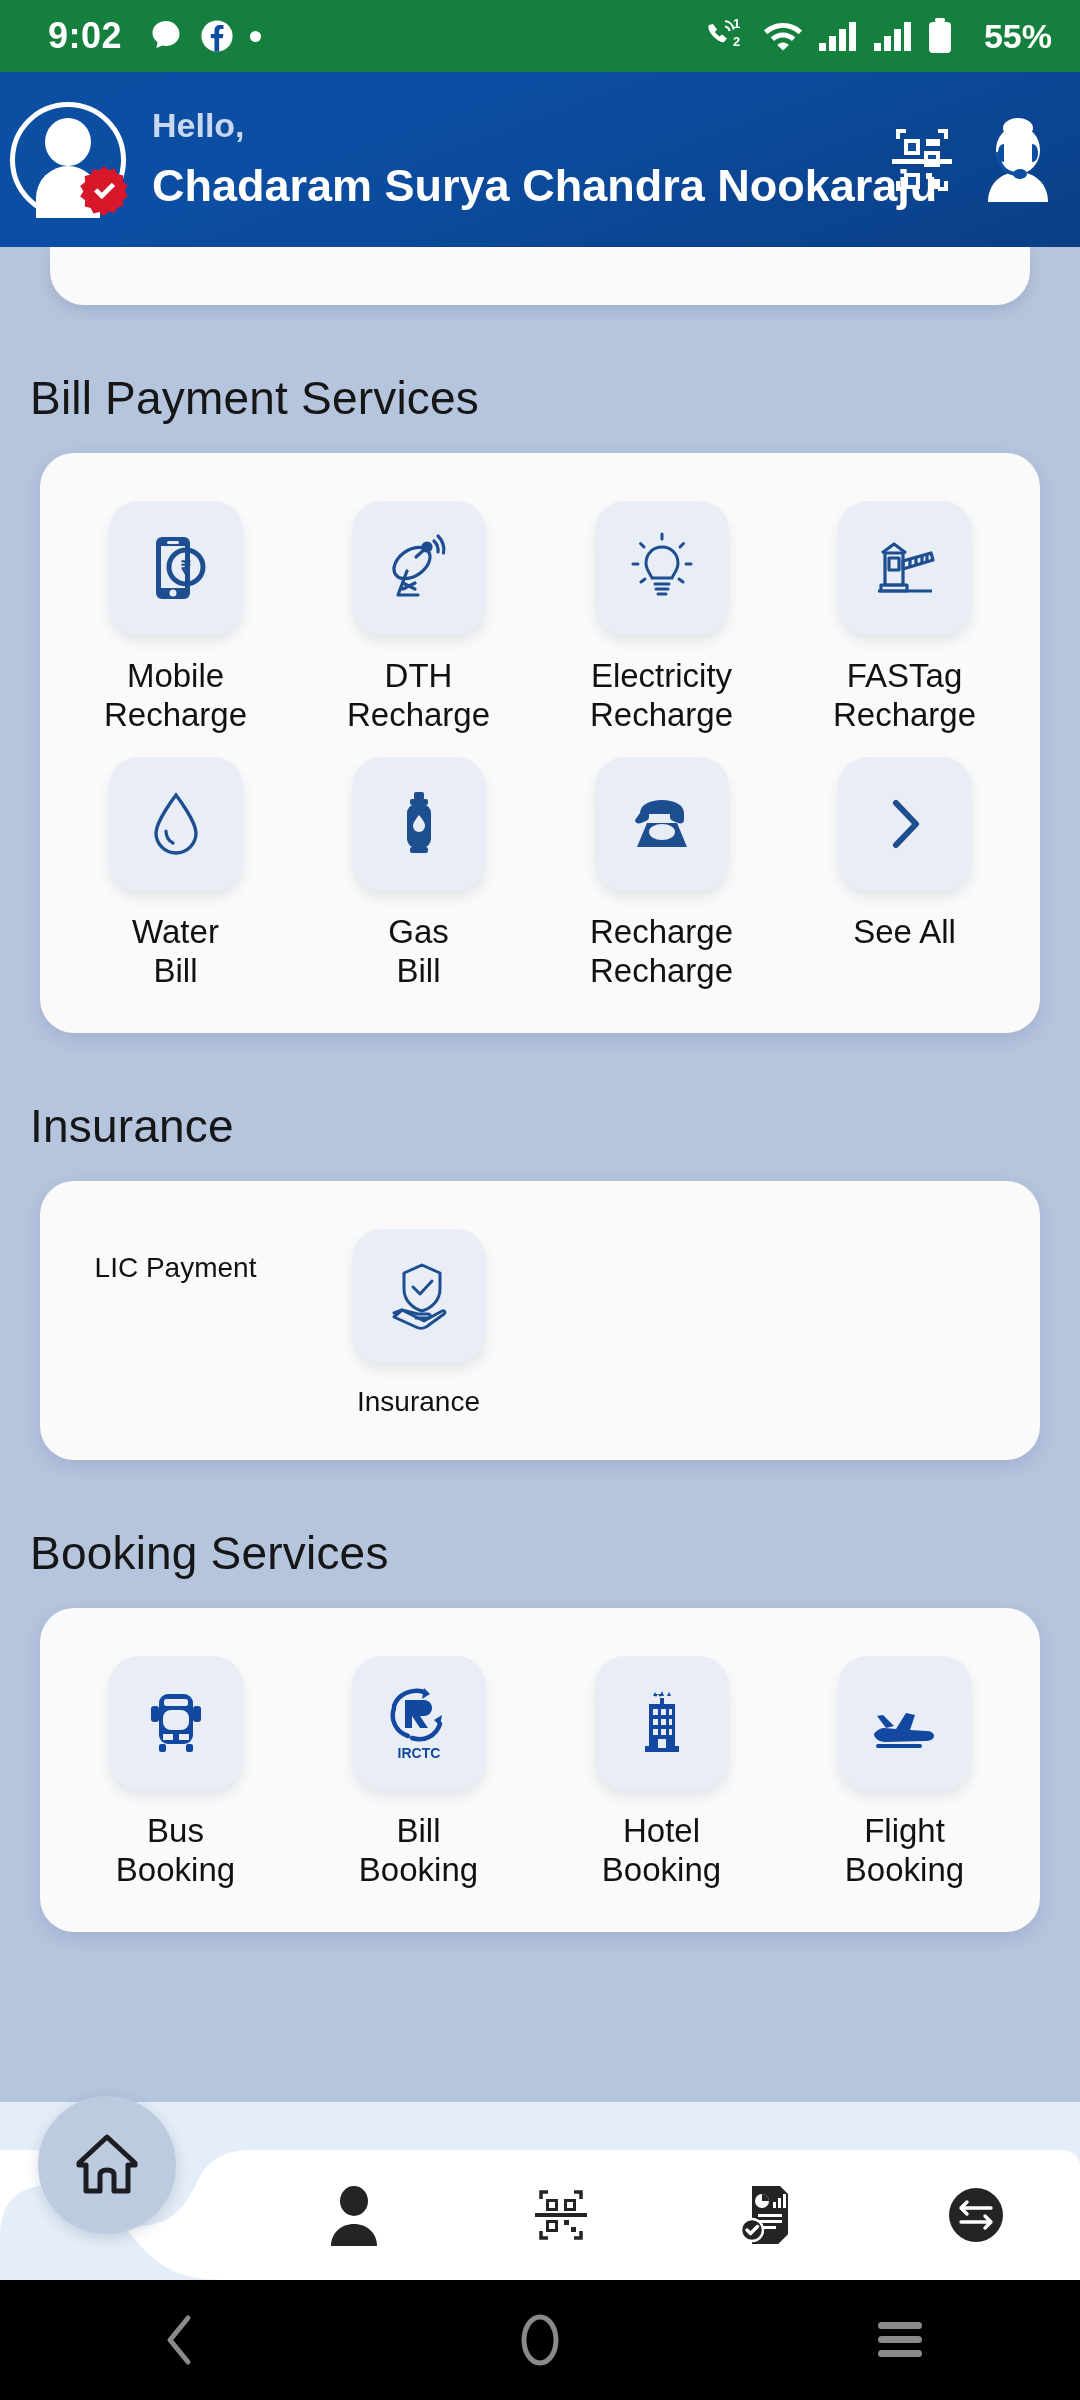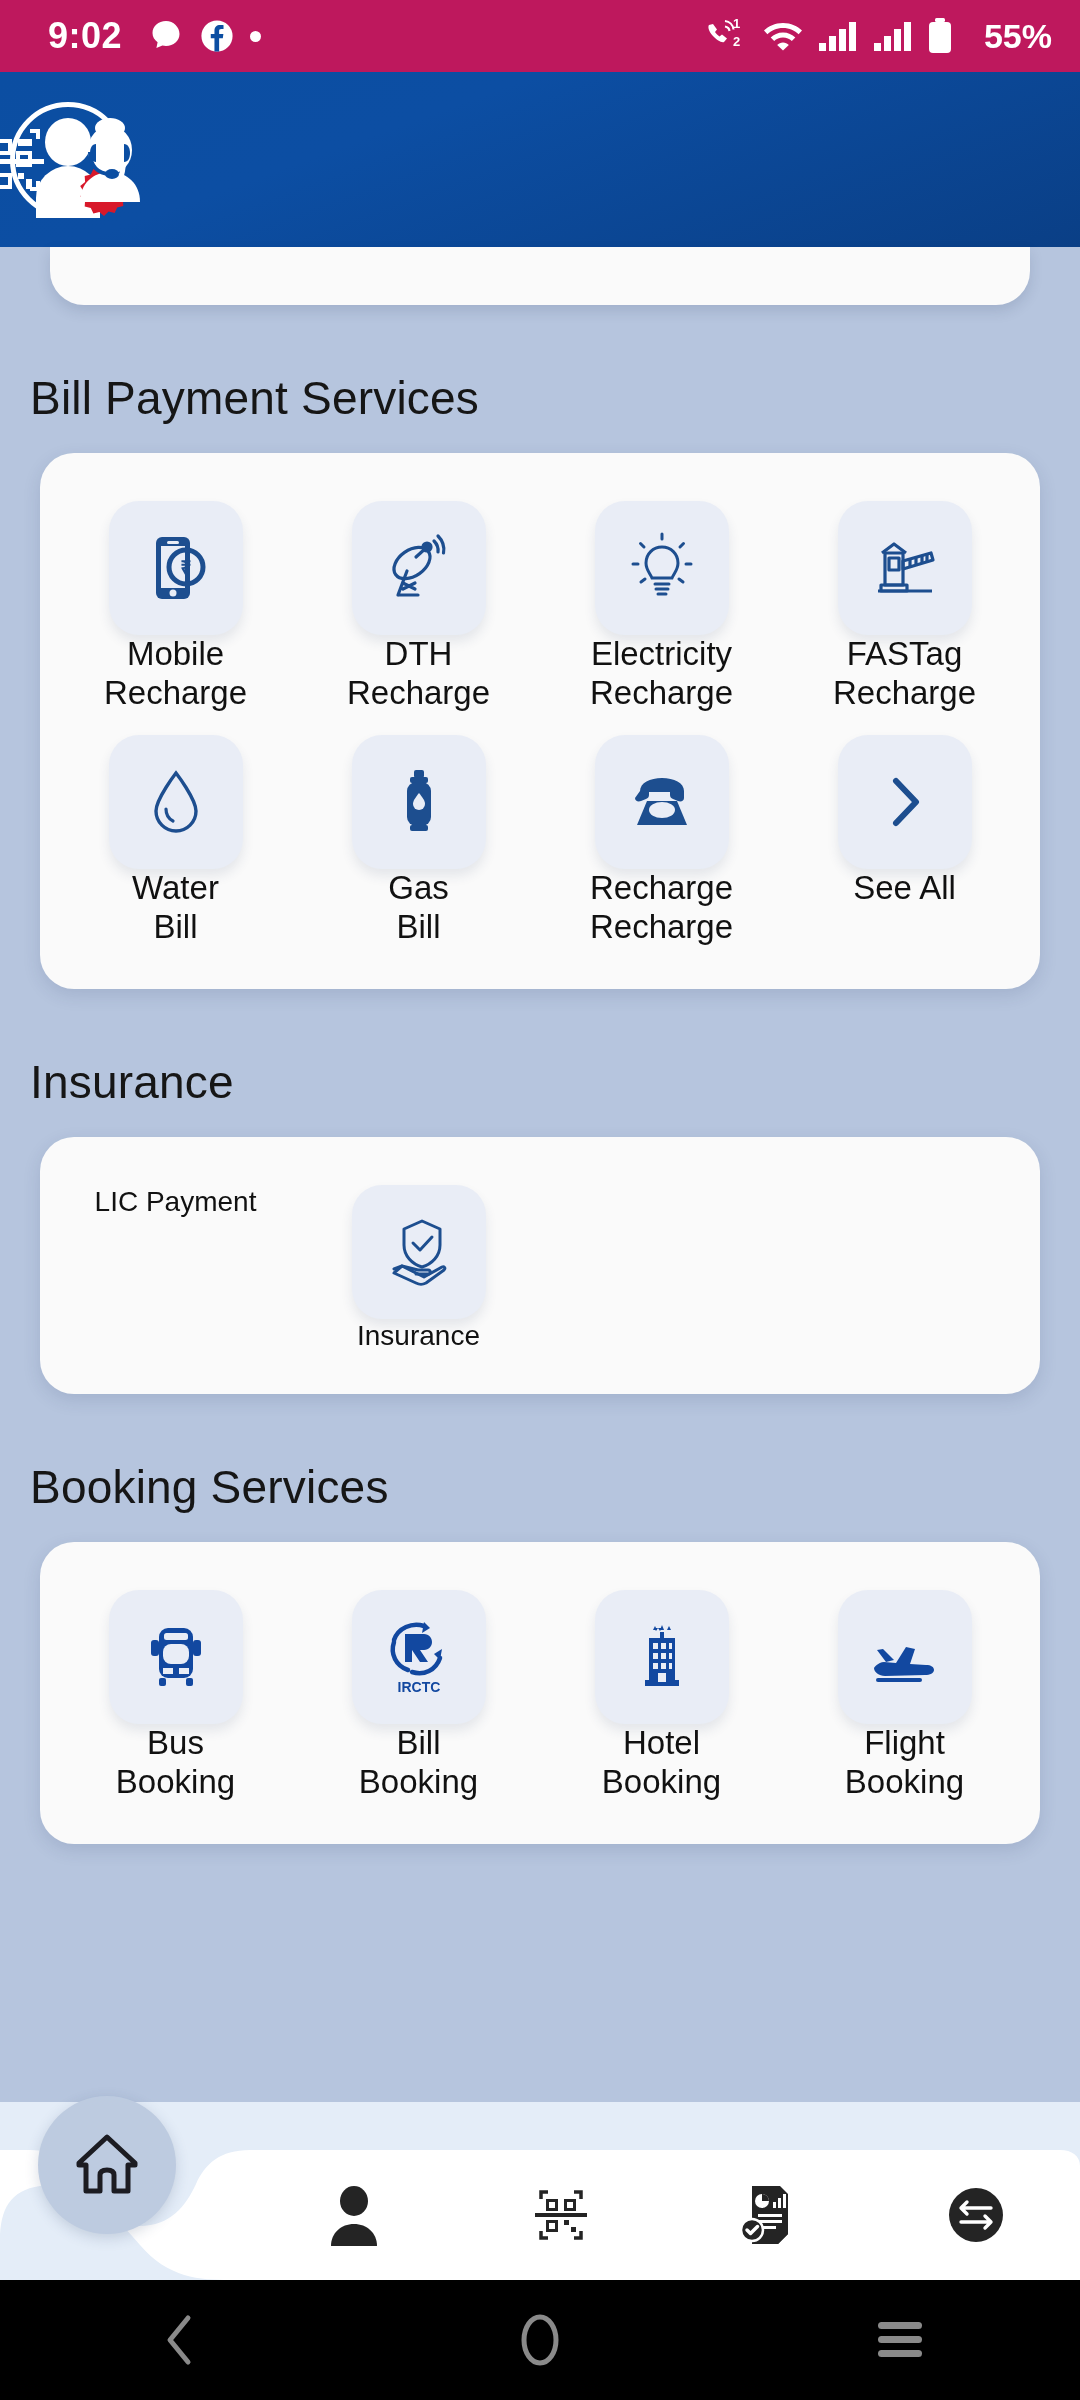--- a/index.html
+++ b/index.html
@@ -6,21 +6,21 @@
   html,body { width:1080px; height:2400px; }
   body {
     font-family:"Liberation Sans", sans-serif;
     background:#b6c5de;
     overflow:hidden;
     position:relative;
   }
 
   
   .statusbar{
-    height:72px; background:#be185d;
+    height:72px; background:#15803d;
     display:flex; align-items:center;
     padding:0 28px 0 48px; color:#fff;
   }
   .sb-time{ font-size:36px; font-weight:700; letter-spacing:.5px; }
   .sb-left-icons{ display:flex; align-items:center; gap:16px; margin-left:26px; }
   .sb-spacer{ flex:1; }
   .sb-right{ display:flex; align-items:center; gap:13px; }
   .sb-batt-text{ font-size:34px; font-weight:700; margin-left:18px; }
   .dot-ind{ width:11px; height:11px; border-radius:50%; background:#fff; display:inline-block; }
 
@@ -77,21 +77,21 @@
     display:flex; flex-direction:column; align-items:center;
     padding:14px 4px 8px 4px;
   }
   .tile{
     width:134px;height:134px;border-radius:30px;
     background:#e9edf6;
     display:flex;align-items:center;justify-content:center;
     box-shadow:0 7px 12px rgba(40,60,100,.10);
   }
   .cell-label{
-    text-align:center;
+    margin-top:22px; text-align:center;
     font-size:33px; color:#111; line-height:1.18; font-weight:400;
   }
 
   .ins-grid .cell{ align-items:center; }
   .ins-grid .cell-label{ font-size:28px; }
 
   
   .bottomnav-zone{
     position:absolute; left:0; right:0; bottom:120px; height:178px;
     background:#e4edf8;
@@ -194,20 +194,24 @@
     <div class="avatar">
       <span class="av-head"></span>
       <span class="av-body"></span>
     </div>
     <span class="verified">
       <svg width="56" height="56" viewBox="0 0 56 56">
         <path fill="#d8182a" d="M28 2l4.6 4.1 6-1.6 2.6 5.6 6.1 1.4-.4 6.2 4.9 3.8-3.2 5.3 3.2 5.3-4.9 3.8.4 6.2-6.1 1.4-2.6 5.6-6-1.6L28 52l-4.6-4.1-6 1.6-2.6-5.6-6.1-1.4.4-6.2L4.2 32.5l3.2-5.3-3.2-5.3 4.9-3.8-.4-6.2 6.1-1.4 2.6-5.6 6 1.6z"></path>
         <path fill="#fff" d="M18 27.5l3.3-3.3 4.5 4.5 10-10 3.3 3.3-13.3 13.3z"></path>
       </svg>
     </span>
+  </div>
+  <div class="hdr-texts">
+    <div class="hdr-hello">Hello,</div>
+    <div class="hdr-name">Chadaram Surya Chandra Nookaraju</div>
   </div>
   <div class="hdr-actions">
     <span>
       <svg width="76" height="86" viewBox="0 0 76 86">
         <g fill="none" stroke="#fff" stroke-width="4">
           <path d="M14 22v-8h8M54 14h8v8M62 64v8h-8M22 72h-8v-8"></path>
         </g>
         <g fill="#fff">
           <rect x="20" y="22" width="16" height="16"></rect>
             <rect x="24" y="26" width="8" height="8" fill="#0b4ea2"></rect>

